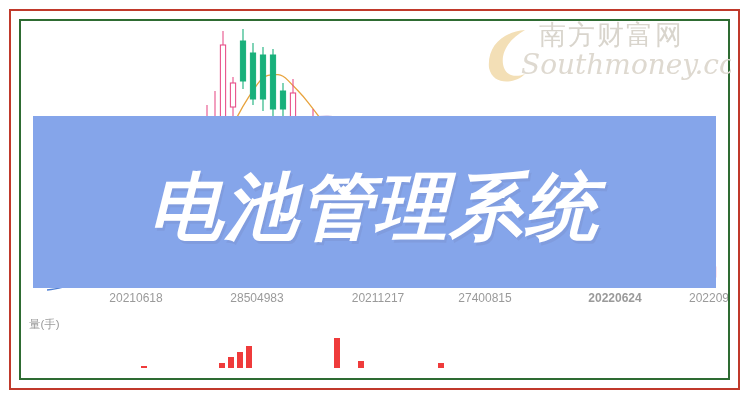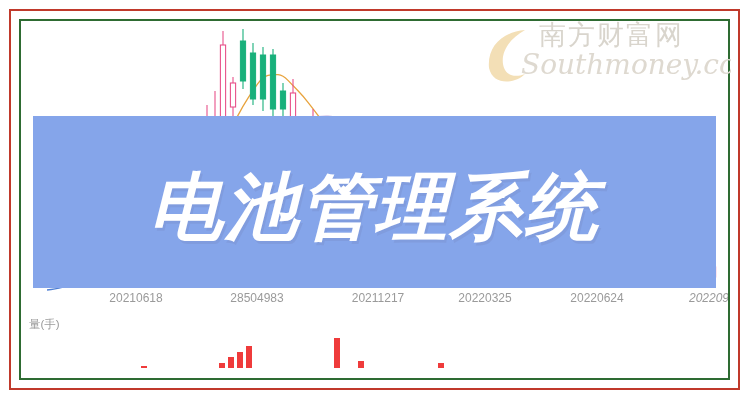--- a/index.html
+++ b/index.html
@@ -239,23 +239,23 @@
     <div class="blue-band"></div>
 
     <div class="title-overlay">
       <span class="title-text">电池管理系统</span>
     </div>
 
     <div class="xaxis" id="xaxis">
         <span class="xlabel" style="left: 115px;">20210618</span>
         <span class="xlabel" style="left: 236px;">28504983</span>
         <span class="xlabel" style="left: 357px; text-align: center;">20211217</span>
-        <span class="xlabel" style="left: 464px;">20220325</span>
-        <span class="xlabel" style="left: 576px;">20220624</span>
-        <span class="xlabel" style="left: 688px; font-style: italic;">202209</span>
+        <span class="xlabel" style="left: 464px;">27400815</span>
+        <span class="xlabel" style="left: 594px; font-weight: bold;">20220624</span>
+        <span class="xlabel" style="left: 688px;">202209</span>
       </div>
 
     <div class="vol-pane">
       <span class="vol-label">量(手)</span>
       <svg class="vol-svg" viewBox="0 0 707 61" preserveAspectRatio="none">
         <g id="volbars">
             <rect x="120" y="49" width="6" height="2" fill="#ef3b3b"></rect>
             <rect x="198" y="46" width="6" height="5" fill="#ef3b3b"></rect>
             <rect x="207" y="40" width="6" height="11" fill="#ef3b3b"></rect>
             <rect x="216" y="35" width="6" height="16" fill="#ef3b3b"></rect>

